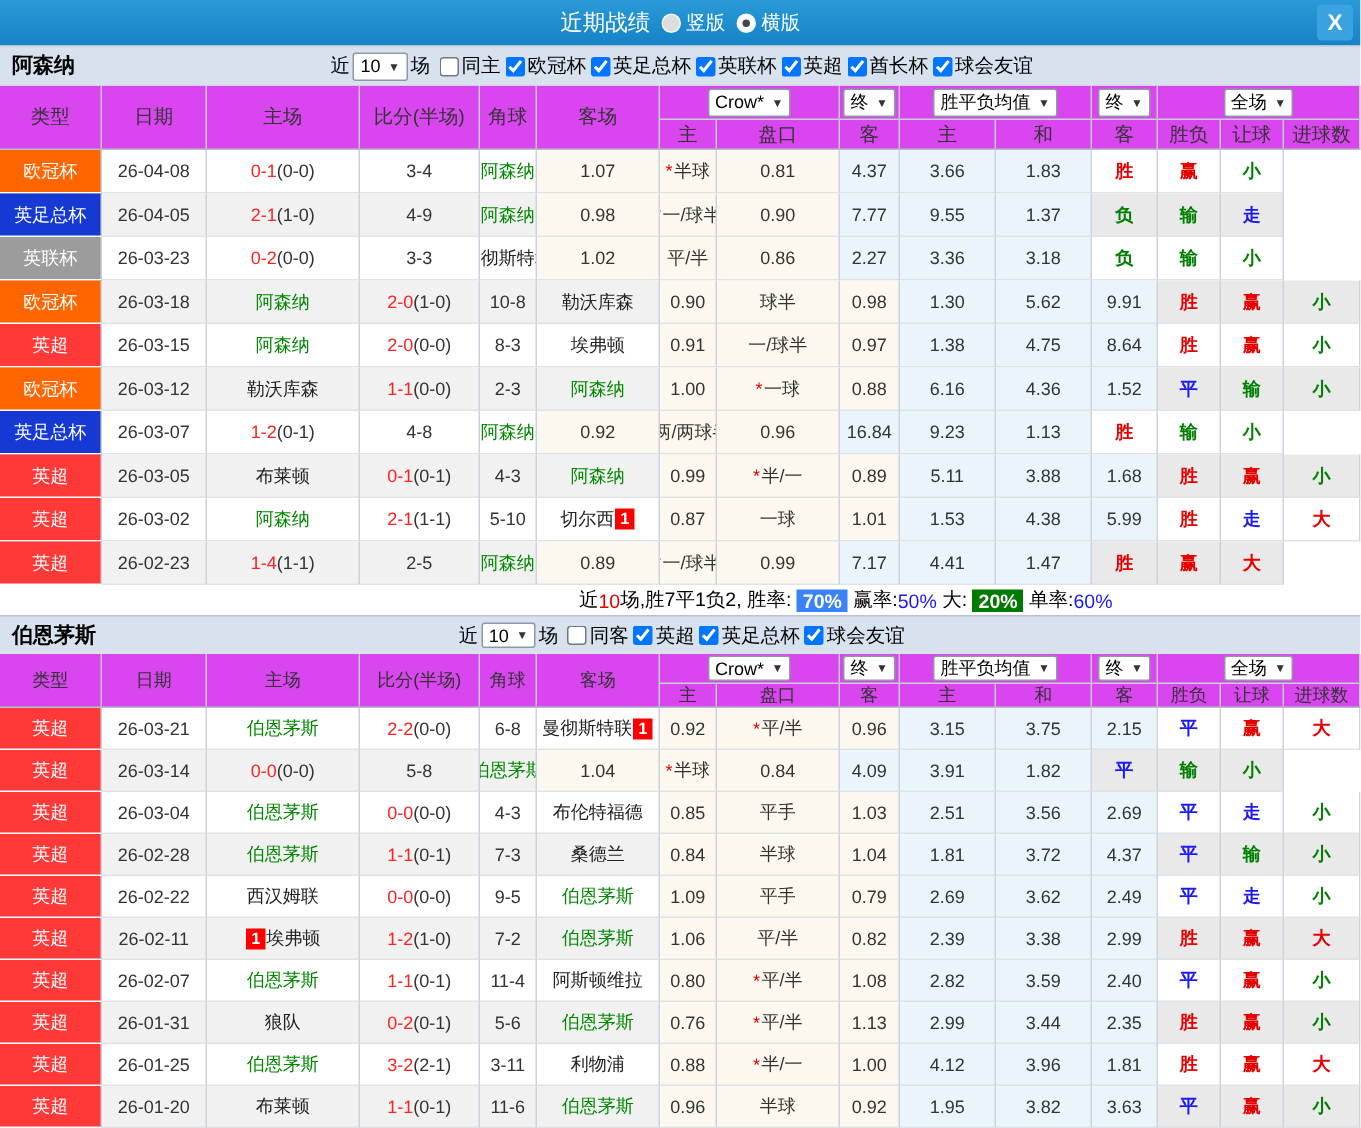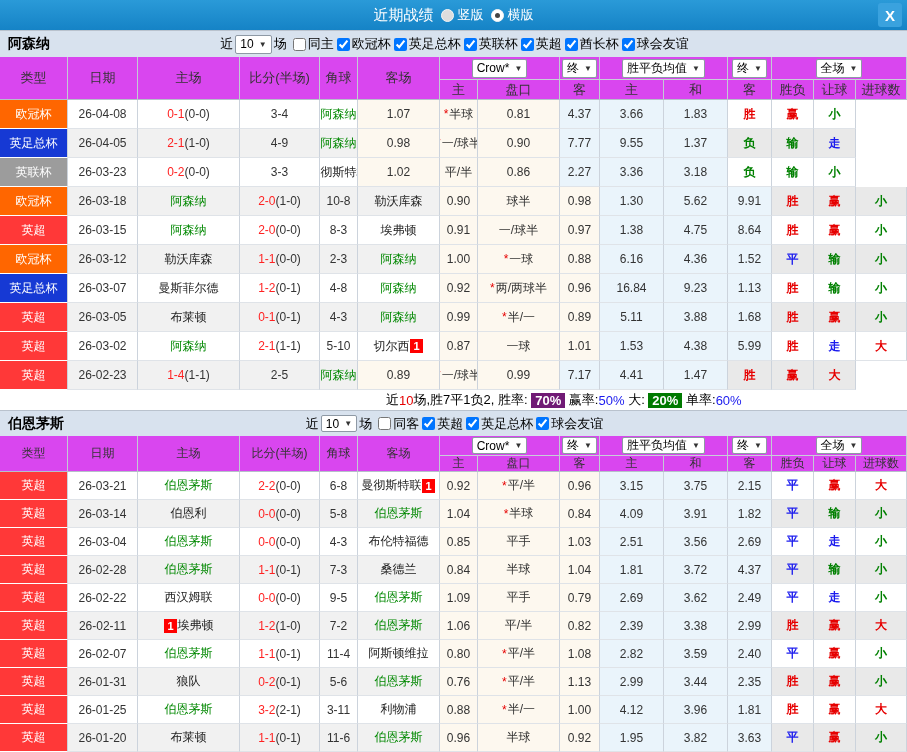--- a/index.html
+++ b/index.html
@@ -65,21 +65,21 @@
   .res { font-weight:bold; }
   .t-red { color:#e60000; }
   .t-blue { color:#1a1aee; }
   .t-green { color:#008000; }
 
   .summary { height:20px; display:flex; align-items:center; padding-left:386px;
     font-size:13px; color:#000; background:#fff; }
   .summary span { white-space:pre; }
   .p-red { color:#e60000; }
   .p-blue { color:#1a1aee; }
-  .p-bred { background:#701a75; color:#fff; font-weight:bold; padding:0 4px; }
+  .p-bred { background:#3b82f6; color:#fff; font-weight:bold; padding:0 4px; }
   .p-bgreen { background:#007a00; color:#fff; font-weight:bold; padding:0 4px; }
 </style>
 </head>
 <body>
 
 <div class="titlebar">
   <span class="ttl">近期战绩</span>
   <span class="radio-wrap">
     <span class="radio" id="radio0"></span>
     <span class="radio-lab">竖版</span>
@@ -328,23 +328,20 @@
         <div class="cell bluebg">4.36</div>
         <div class="cell bluebg">1.52</div>
         <div class="cell resbg res t-blue">平</div>
         <div class="cell resbg res t-green">输</div>
         <div class="cell resbg res t-green">小</div>
       </div>
       <div class="trow">
         <div class="cell typec" style="background: rgb(22, 57, 212);">英足总杯</div>
         <div class="cell plain">26-03-07</div>
         <div class="cell plain">
-          <span class="teamtxt">曼斯菲尔德</span>
-        </div>
-        <div class="cell plain">
           <span class="score-main">1-2</span>
           <span class="score-half">(0-1)</span>
         </div>
         <div class="cell plain">4-8</div>
         <div class="cell plain">
           <span class="green">阿森纳</span>
         </div>
         <div class="cell cream">0.92</div>
         <div class="cell cream">
           <span class="star">*</span>
@@ -552,23 +549,20 @@
         <div class="cell bluebg">3.75</div>
         <div class="cell bluebg">2.15</div>
         <div class="cell resbg res t-blue">平</div>
         <div class="cell resbg res t-red">赢</div>
         <div class="cell resbg res t-red">大</div>
       </div>
       <div class="trow alt">
         <div class="cell typec" style="background: rgb(255, 56, 56);">英超</div>
         <div class="cell plain">26-03-14</div>
         <div class="cell plain">
-          <span class="teamtxt">伯恩利</span>
-        </div>
-        <div class="cell plain">
           <span class="score-main">0-0</span>
           <span class="score-half">(0-0)</span>
         </div>
         <div class="cell plain">5-8</div>
         <div class="cell plain">
           <span class="green">伯恩茅斯</span>
         </div>
         <div class="cell cream">1.04</div>
         <div class="cell cream">
           <span class="star">*</span>

